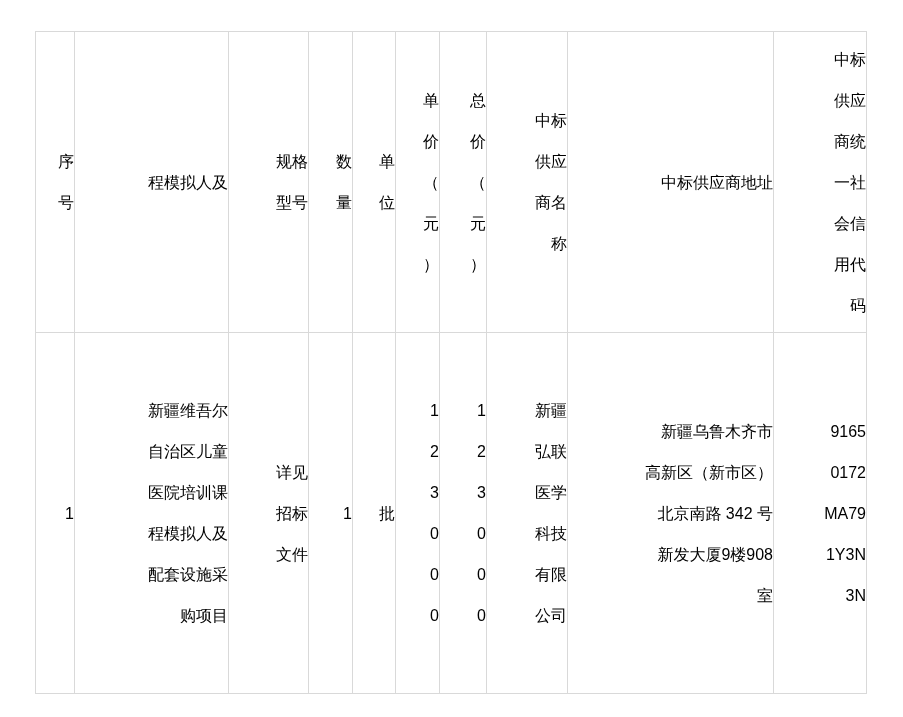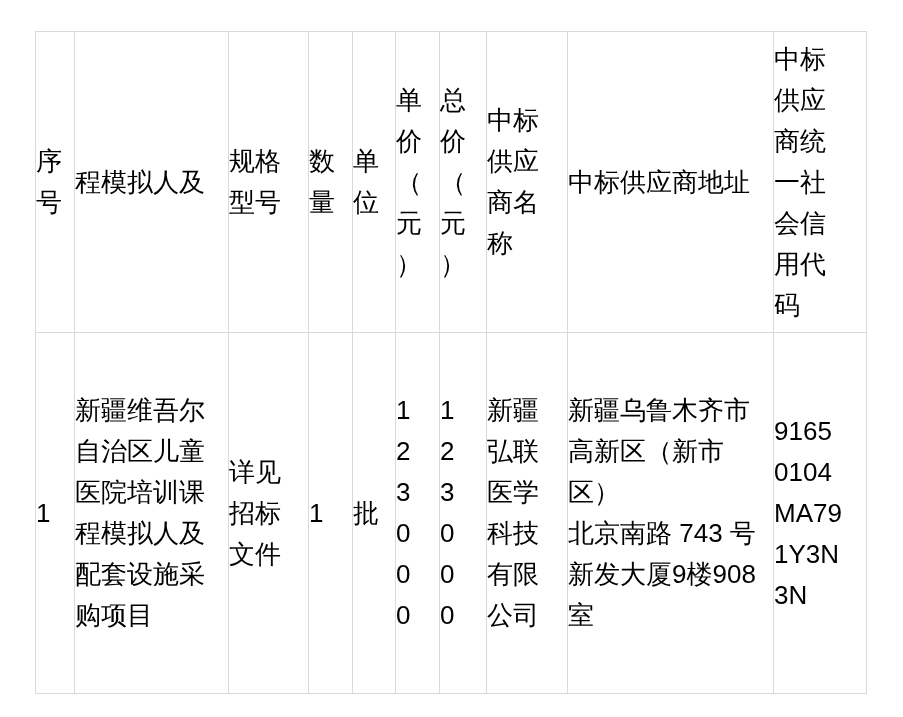--- a/index.html
+++ b/index.html
@@ -26,24 +26,24 @@
     top:31px;
   }
   table.award-table{
     border-collapse:collapse;
     table-layout:fixed;
     background:var(--bg);
   }
   table.award-table th,
   table.award-table td{
     border:1px solid var(--border);
-    font-size:26px;
+    font-size:16px;
     line-height:41px;
     font-weight:400;
-    text-align:left;
+    text-align:right;
     vertical-align:middle;
     white-space:pre-line;
     padding:0;
     overflow:hidden;
   }
   tr.row-header{ height:301px; }
   tr.row-data{ height:361px; }
   td.cell-left{
     text-align:left;
     padding-left:13px;
@@ -127,24 +127,24 @@
 0
 0</td>
         <td>新疆
 弘联
 医学
 科技
 有限
 公司</td>
         <td class="cell-left">新疆乌鲁木齐市
 高新区（新市区）
-北京南路 743 号
+北京南路 342 号
 新发大厦9楼908
 室</td>
         <td>9165
-0104
+0172
 MA79
 1Y3N
 3N</td>
       </tr>
     </tbody>
   </table>
 </div>
 
 </body></html>

